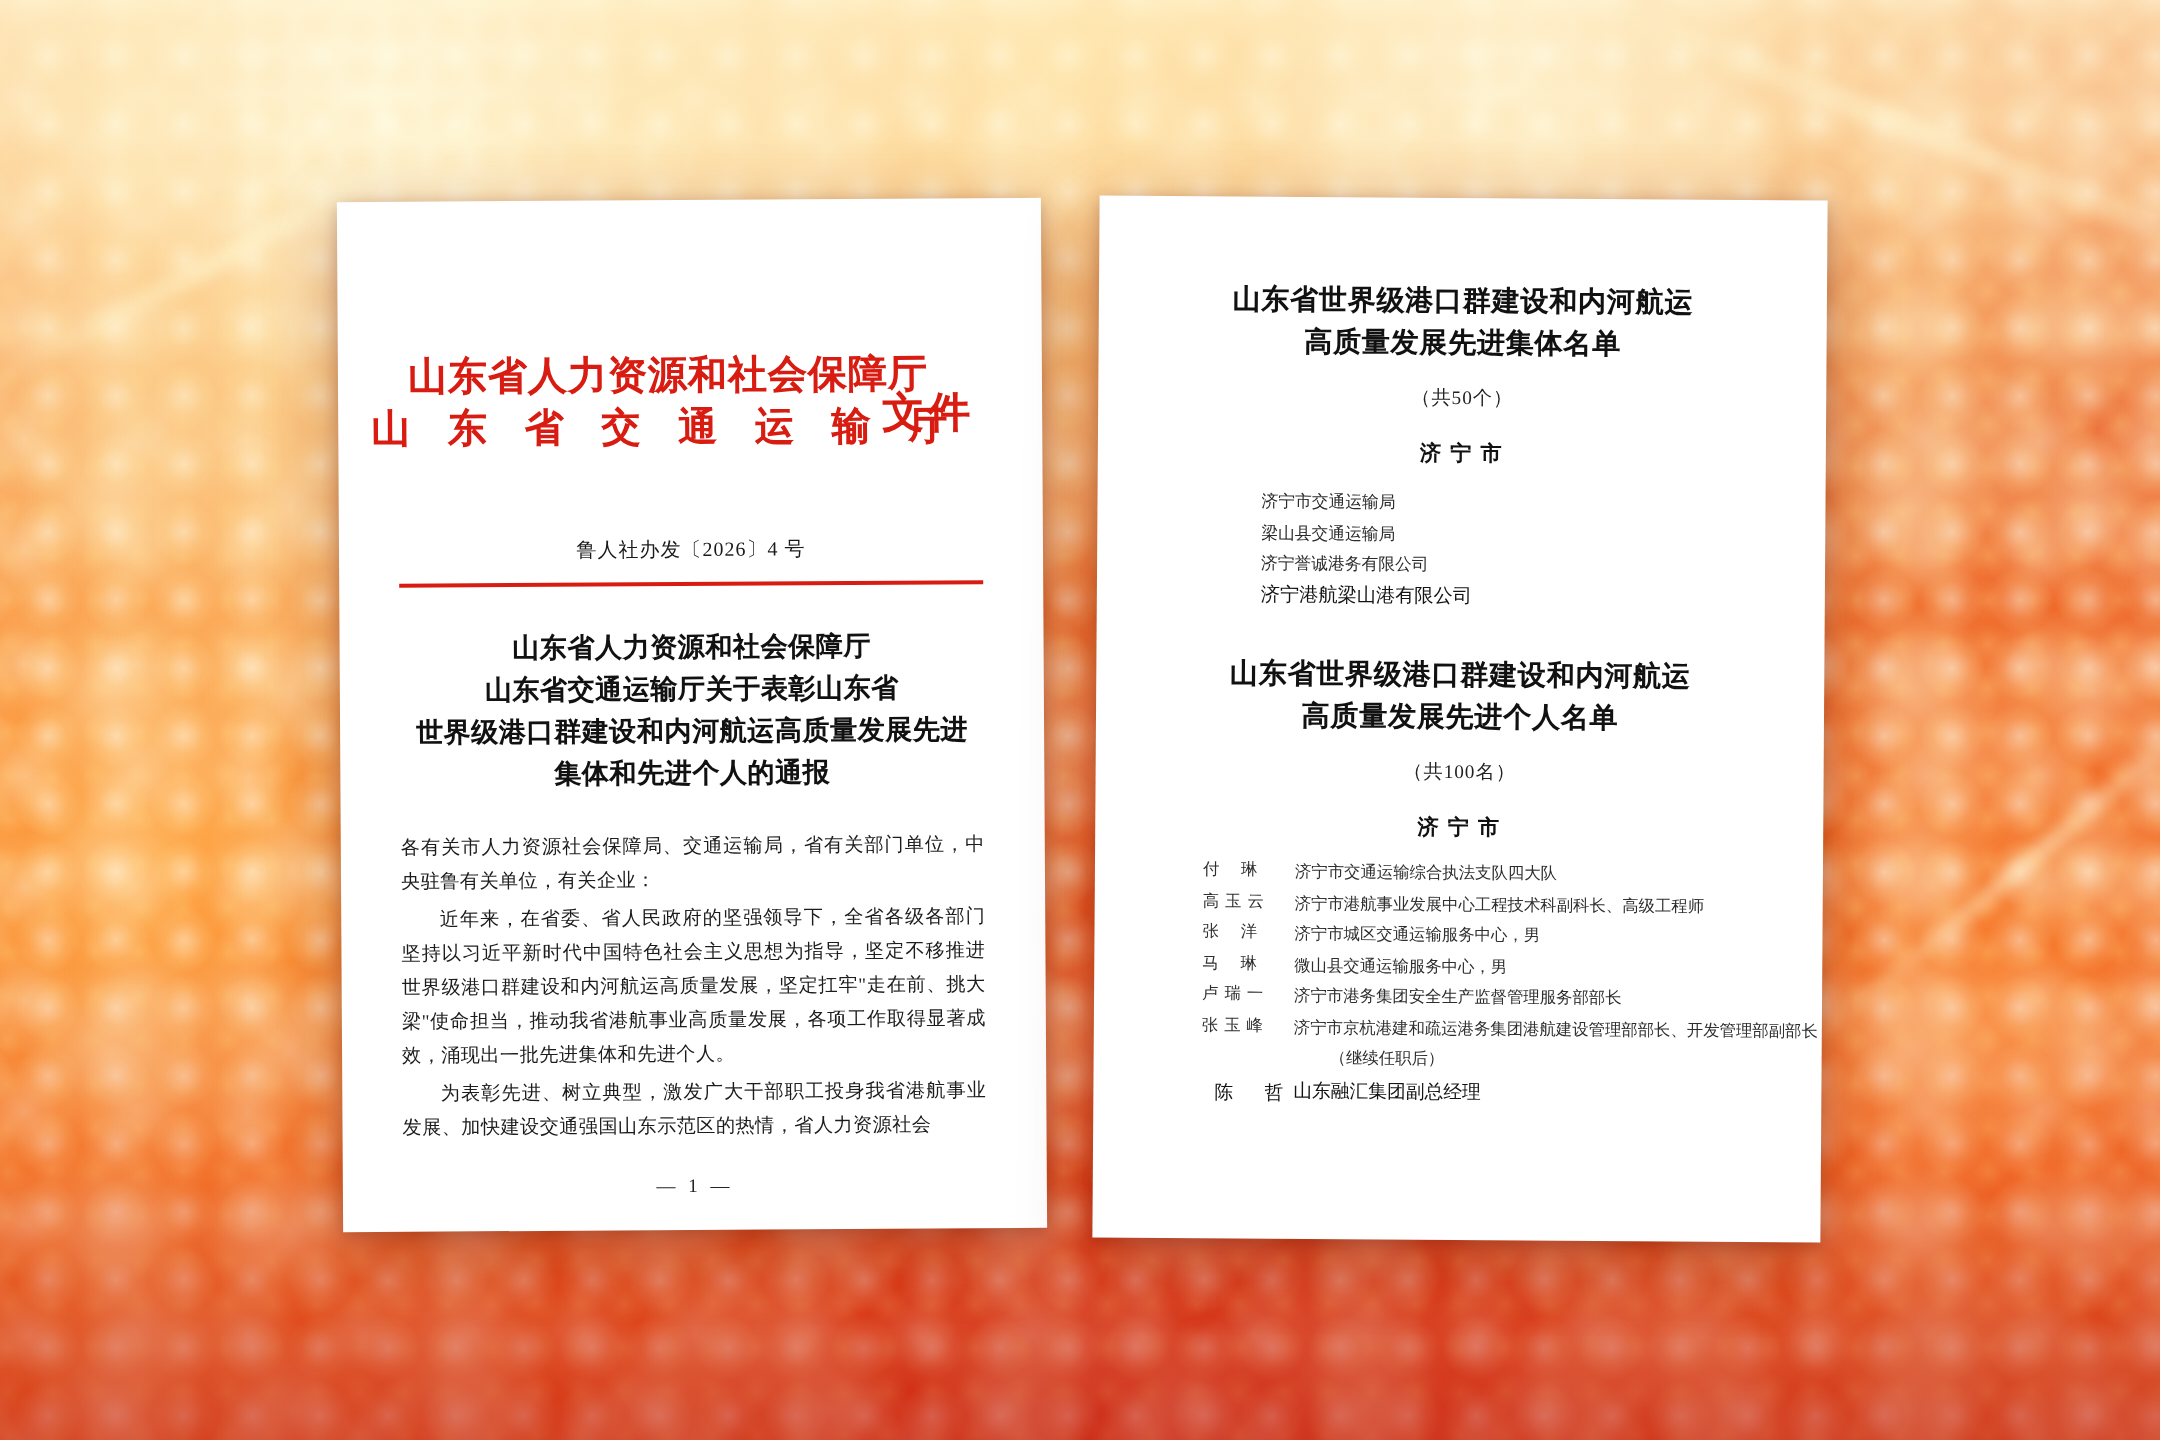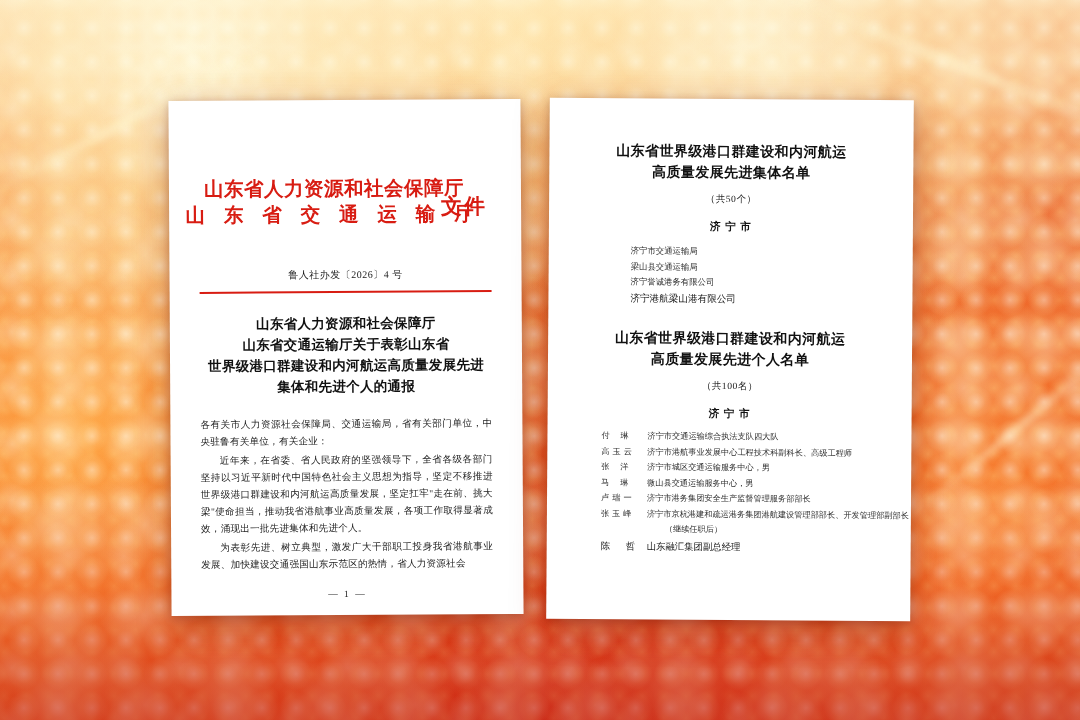--- a/index.html
+++ b/index.html
@@ -205,21 +205,21 @@
     flex: 0 0 46px;
     letter-spacing: 3px;
     font-family: Liberation Mono, monospace;
   }
   .person-row .org { flex: 1 1 auto; }
   .person-row.last {
     font-size: 9.4px;
     color: #121212;
     margin-top: 2px;
   }
-  .person-row.last .nm { letter-spacing: 5px; }
+  .person-row.last .nm { letter-spacing: 5px; text-align: right; }
   .cont-line {
     font-size: 8.2px;
     color: #2e2e2e;
     padding-left: 64px;
     line-height: 15.5px;
     white-space: nowrap;
   }
 </style>
 </head>
 <body>

